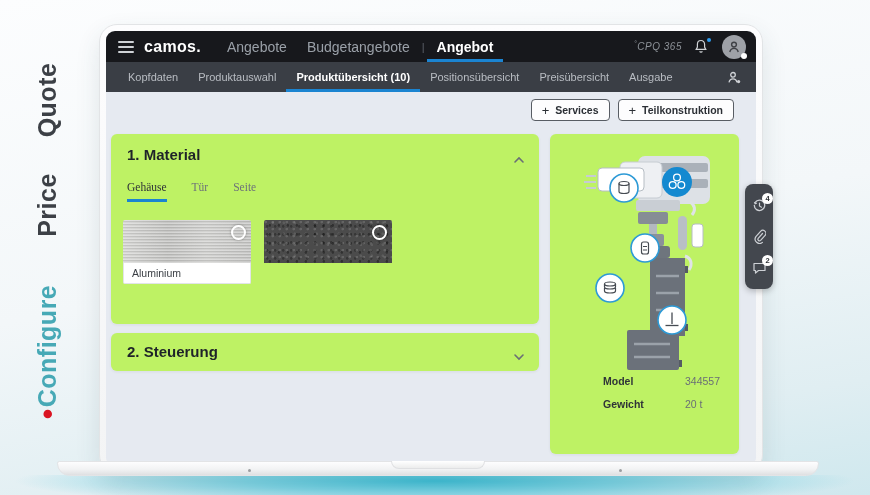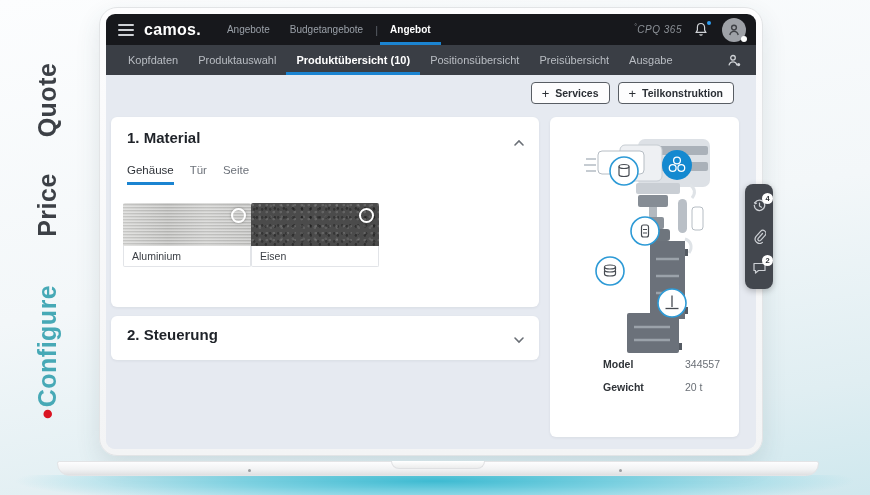--- a/index.html
+++ b/index.html
@@ -15,36 +15,36 @@
     position:absolute;width:160px;height:32px;line-height:32px;text-align:center;
     transform:rotate(-90deg);font-size:25px;font-weight:700;color:#3c4046;letter-spacing:.5px;
   }
   .v-quote{left:-33px;top:84px;}
   .v-price{left:-33px;top:189px;}
   .v-configure{left:-33px;top:336px;color:#47a9b6;}
   .v-configure .dot{color:#da1422;font-size:30px;vertical-align:-2px;margin-right:1px;}
 
   
   .bezel{
-    position:absolute;left:99px;top:7px;width:664px;height:449px;
+    position:absolute;left:99px;top:24px;width:664px;height:449px;
     background:linear-gradient(180deg,#fdfdfe,#f3f4f5);
     border:1px solid #e2e4e6;border-radius:18px;padding:6px;box-sizing:border-box;
     box-shadow:0 10px 24px rgba(45,70,80,.12);z-index:10;
   }
   .display{
     position:relative;width:100%;height:100%;border-radius:9px;overflow:hidden;
     background:#e6eaf1;display:flex;flex-direction:column;
   }
   
   .topbar{height:31px;background:#17181c;display:flex;align-items:stretch;flex:0 0 31px;}
   .burger{width:16px;height:12px;align-self:center;margin:0 10px 0 12px;display:flex;flex-direction:column;justify-content:space-between;cursor:pointer;}
   .burger i{display:block;height:2px;background:#cfd2d6;border-radius:1px;}
   .logo{align-self:center;color:#fff;font-weight:700;font-size:16px;letter-spacing:.3px;margin-right:16px;}
   .topnav{display:flex;align-items:stretch;}
-  .topnav .tn{display:flex;align-items:center;padding:0 10px;font-size:10px;color:#9aa0a8;box-sizing:border-box;border-bottom:3px solid transparent;border-top:3px solid transparent;cursor:pointer;}
+  .topnav .tn{display:flex;align-items:center;padding:0 10px;font-size:14px;color:#9aa0a8;box-sizing:border-box;border-bottom:3px solid transparent;border-top:3px solid transparent;cursor:pointer;}
   .topnav .tn.active{color:#fff;font-weight:700;border-bottom-color:#1b84d1;}
   .topnav .sep{align-self:center;color:#5c6168;font-size:11px;padding:0 2px;}
   .top-right{margin-left:auto;display:flex;align-items:center;gap:12px;padding-right:10px;}
   .cpq{color:#8d9298;font-size:10px;font-style:italic;letter-spacing:.5px;}
   .cpq sup{font-size:7px;}
   .bellwrap{position:relative;width:16px;height:16px;cursor:pointer;}
   .bell-dot{position:absolute;top:-1px;right:-1px;width:4px;height:4px;border-radius:50%;background:#2f9df0;}
   .avatar{position:relative;width:24px;height:24px;border-radius:50%;background:#9ea1a7;display:flex;align-items:center;justify-content:center;cursor:pointer;}
   .avatar .presence{position:absolute;bottom:0;right:-1px;width:6px;height:6px;border-radius:50%;background:#fff;}
 
@@ -57,28 +57,28 @@
   
   .content{position:relative;flex:1;background:#e6eaf1;}
   .actions-row{position:absolute;top:7px;right:22px;display:flex;gap:8px;}
   .btn-outline{
     display:flex;align-items:center;gap:6px;height:22px;padding:0 10px;
     background:#fdfdfe;border:1px solid #585d64;border-radius:4px;
     font-size:10.5px;font-weight:700;color:#2b2f35;cursor:pointer;
   }
   .btn-outline .plus{font-size:13px;font-weight:400;line-height:1;}
 
-  .card{position:absolute;background:#ffffff;border-radius:6px;box-shadow:0 1px 3px rgba(50,60,75,.08);}
+  .card{position:absolute;background:#bef264;border-radius:6px;box-shadow:0 1px 3px rgba(50,60,75,.08);}
   .card-material{left:5px;top:42px;width:428px;height:190px;}
   .card-title{position:absolute;left:16px;top:12px;font-size:15px;font-weight:700;color:#1f2329;}
   .card-chev{position:absolute;right:14px;top:16px;cursor:pointer;}
-  .mat-tabs{position:absolute;left:16px;top:47px;display:flex;gap:16px;}
+  .mat-tabs{position:absolute;left:16px;top:47px;display:flex;gap:25px;font-family:Liberation Serif, serif;}
   .mat-tab{font-size:11.5px;color:#6d727a;padding-bottom:6px;border-bottom:3px solid transparent;cursor:pointer;}
   .mat-tab.active{color:#2e3238;border-bottom-color:#1b84d1;}
-  .swatches{position:absolute;left:12px;top:86px;display:flex;}
+  .swatches{position:absolute;left:12px;top:86px;display:flex;gap:13px;}
   .swatch{width:128px;cursor:pointer;}
   .tex{position:relative;height:43px;border-radius:2px 2px 0 0;}
   .tex-aluminium{
     background-color:#c6c6c4;
     background-image:
       repeating-linear-gradient(180deg,rgba(255,255,255,.35) 0 1px,rgba(0,0,0,.06) 1px 2px,rgba(255,255,255,.12) 2px 3px),
       linear-gradient(90deg,#d3d3d1 0%,#bebebc 35%,#cdcdcb 65%,#c1c1bf 100%);
   }
   .tex-eisen{
     background-color:#4b4b4b;
@@ -93,21 +93,21 @@
     background:linear-gradient(180deg,#c7cacc 0%,#b3b7ba 28%,#8f9498 55%,#a6abaf 75%,#dadcde 100%);
   }
   .radio{
     position:absolute;top:5px;right:5px;width:11px;height:11px;border:2px solid #fff;border-radius:50%;
     box-shadow:0 0 3px rgba(0,0,0,.35);cursor:pointer;
   }
   .swatch-label{
     height:21px;line-height:21px;background:#fff;border:1px solid #e2e4e8;border-top:none;
     border-radius:0 0 2px 2px;font-size:10.5px;color:#3a3e44;padding-left:8px;box-sizing:border-box;
   }
-  .card-steuerung{left:5px;top:241px;width:428px;height:44px;}
+  .card-steuerung{left:5px;top:241px;width:428px;height:38px;}
   .card-steuerung .card-title{top:10px;}
   .card-steuerung .card-chev{top:14px;}
 
   .card-product{left:444px;top:42px;width:189px;height:320px;}
   .machine-svg{position:absolute;left:0;top:4px;}
   .kv-row{position:absolute;left:13px;right:13px;display:flex;font-size:10.5px;}
   .kv-row .kv-label{width:82px;color:#2f3338;font-weight:700;padding-left:40px;}
   .kv-row .kv-value{color:#6a6f76;}
   .kv-0{top:241px;}
   .kv-1{top:264px;}
@@ -233,21 +233,20 @@
             <div class="swatch">
               <div class="tex tex-aluminium">
                 <span class="radio"></span>
               </div>
               <div class="swatch-label">Aluminium</div>
             </div>
             <div class="swatch">
               <div class="tex tex-eisen">
                 <span class="radio"></span>
               </div>
-              <div class="swatch-label">Eisen</div>
             </div>
           </div>
         </div>
 
         <div class="card card-steuerung">
           <div class="card-title">2. Steuerung</div>
           <div class="card-chev">
             <svg width="12" height="8" viewBox="0 0 12 8">
                 <path d="M2 2l4 4 4-4" stroke="#6a6f76" stroke-width="1.6" fill="none" stroke-linecap="round"></path>
               </svg>

